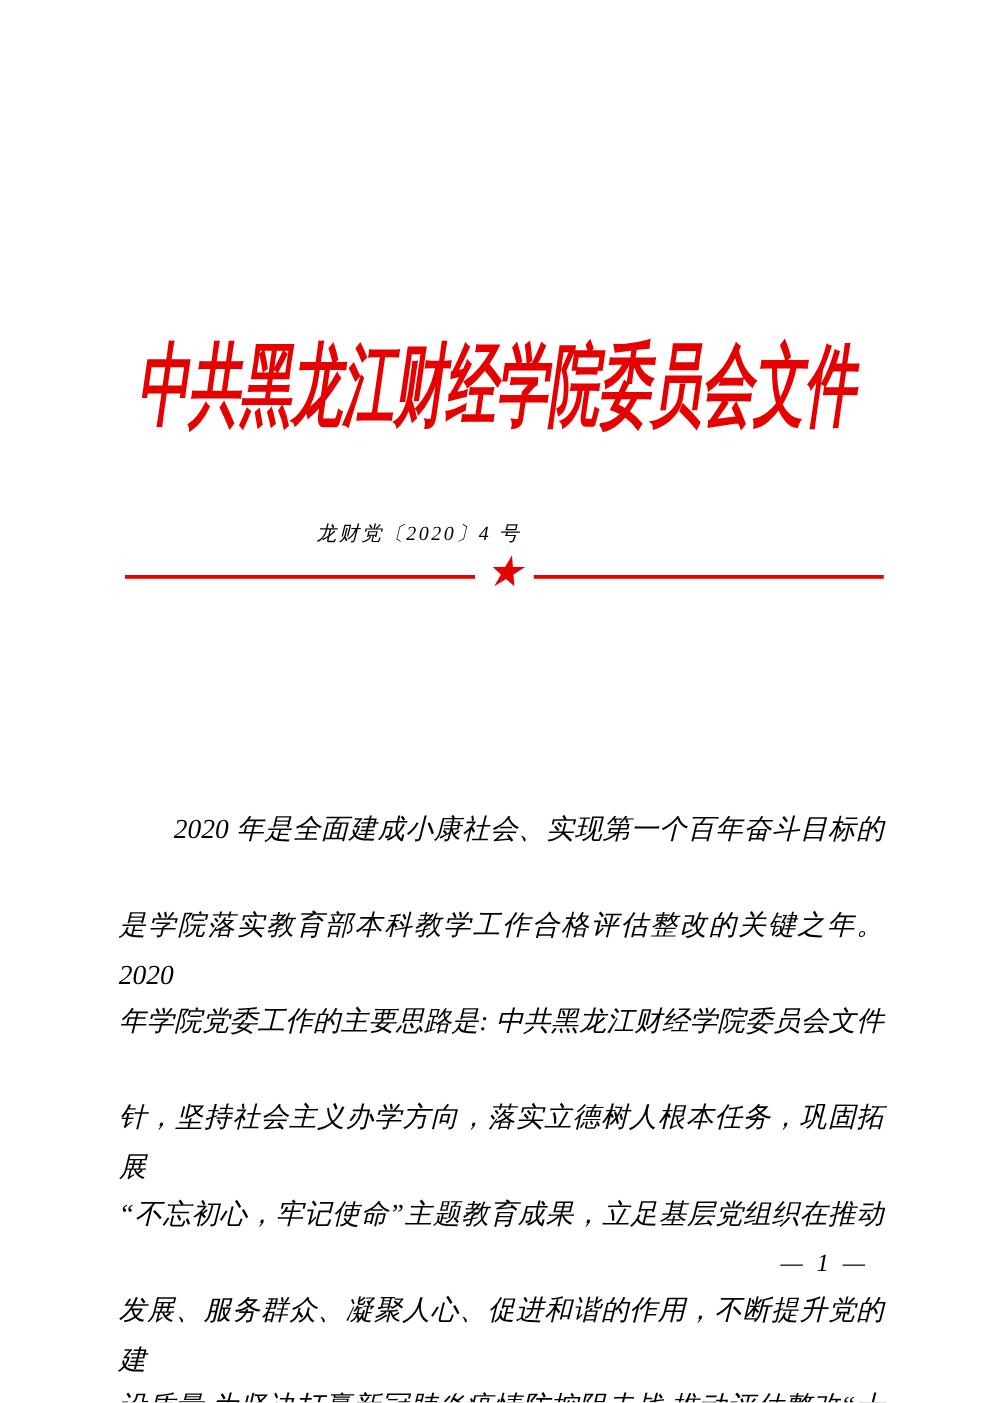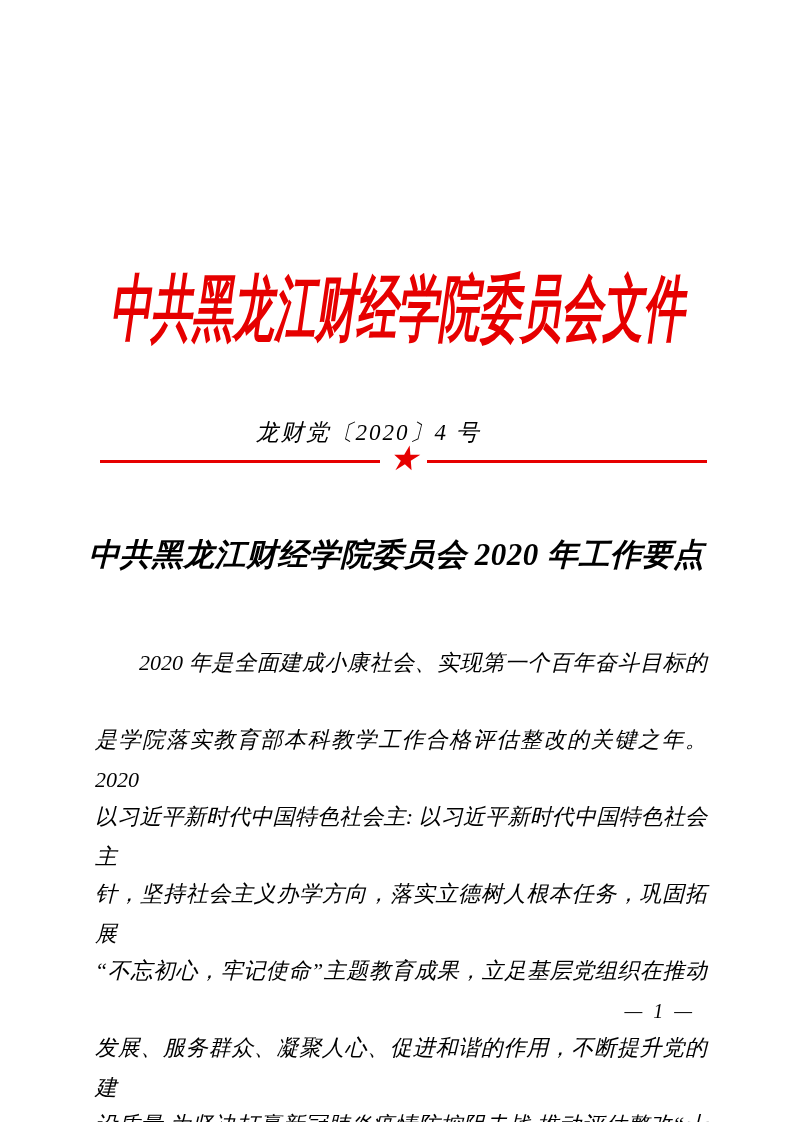--- a/index.html
+++ b/index.html
@@ -25,23 +25,22 @@
     color: var(--accent-red, #e60000);
     transform: translateX(-50%) scaleX(0.57);
     transform-origin: center center;
   }
   .doc-number {
     position: absolute;
     top: 417px;
     left: 0;
     width: 670px;
     text-align: center;
-    font-size: 23px;
+    font-size: 16px;
     letter-spacing: 2px;
-    padding-left: 33px;
   }
   .rule {
     position: absolute;
     top: 444px;
     left: 100px;
     width: 607px;
     height: 34px;
     display: flex;
     align-items: center;
   }
@@ -102,26 +101,25 @@
   <div class="banner">中共黑龙江财经学院委员会文件</div>
 
   <div class="doc-number">龙财党〔2020〕4 号</div>
 
   <div class="rule">
     <span class="rule-line"></span>
     <span class="rule-star">★</span>
     <span class="rule-line"></span>
   </div>
 
-  <h1 class="doc-title">中共黑龙江财经学院委员会 2020 年工作要点</h1>
 
   <div class="body-text">
     <div class="line indent">2020 年是全面建成小康社会、实现第一个百年奋斗目标的</div>
     <div class="line">是学院落实教育部本科教学工作合格评估整改的关键之年。2020</div>
-    <div class="line">以习近平新时代中国特色社会主: 以习近平新时代中国特色社会主</div>
+    <div class="line">年学院党委工作的主要思路是: 中共黑龙江财经学院委员会文件</div>
     <div class="line">针，坚持社会主义办学方向，落实立德树人根本任务，巩固拓展</div>
     <div class="line">“不忘初心，牢记使命”主题教育成果，立足基层党组织在推动</div>
     <div class="line">发展、服务群众、凝聚人心、促进和谐的作用，不断提升党的建</div>
     <div class="line">设质量,为坚决打赢新冠肺炎疫情防控阻击战,推动评估整改“十</div>
   </div>
 
   <div class="page-number">— 1 —</div>
 
 </div>
 

